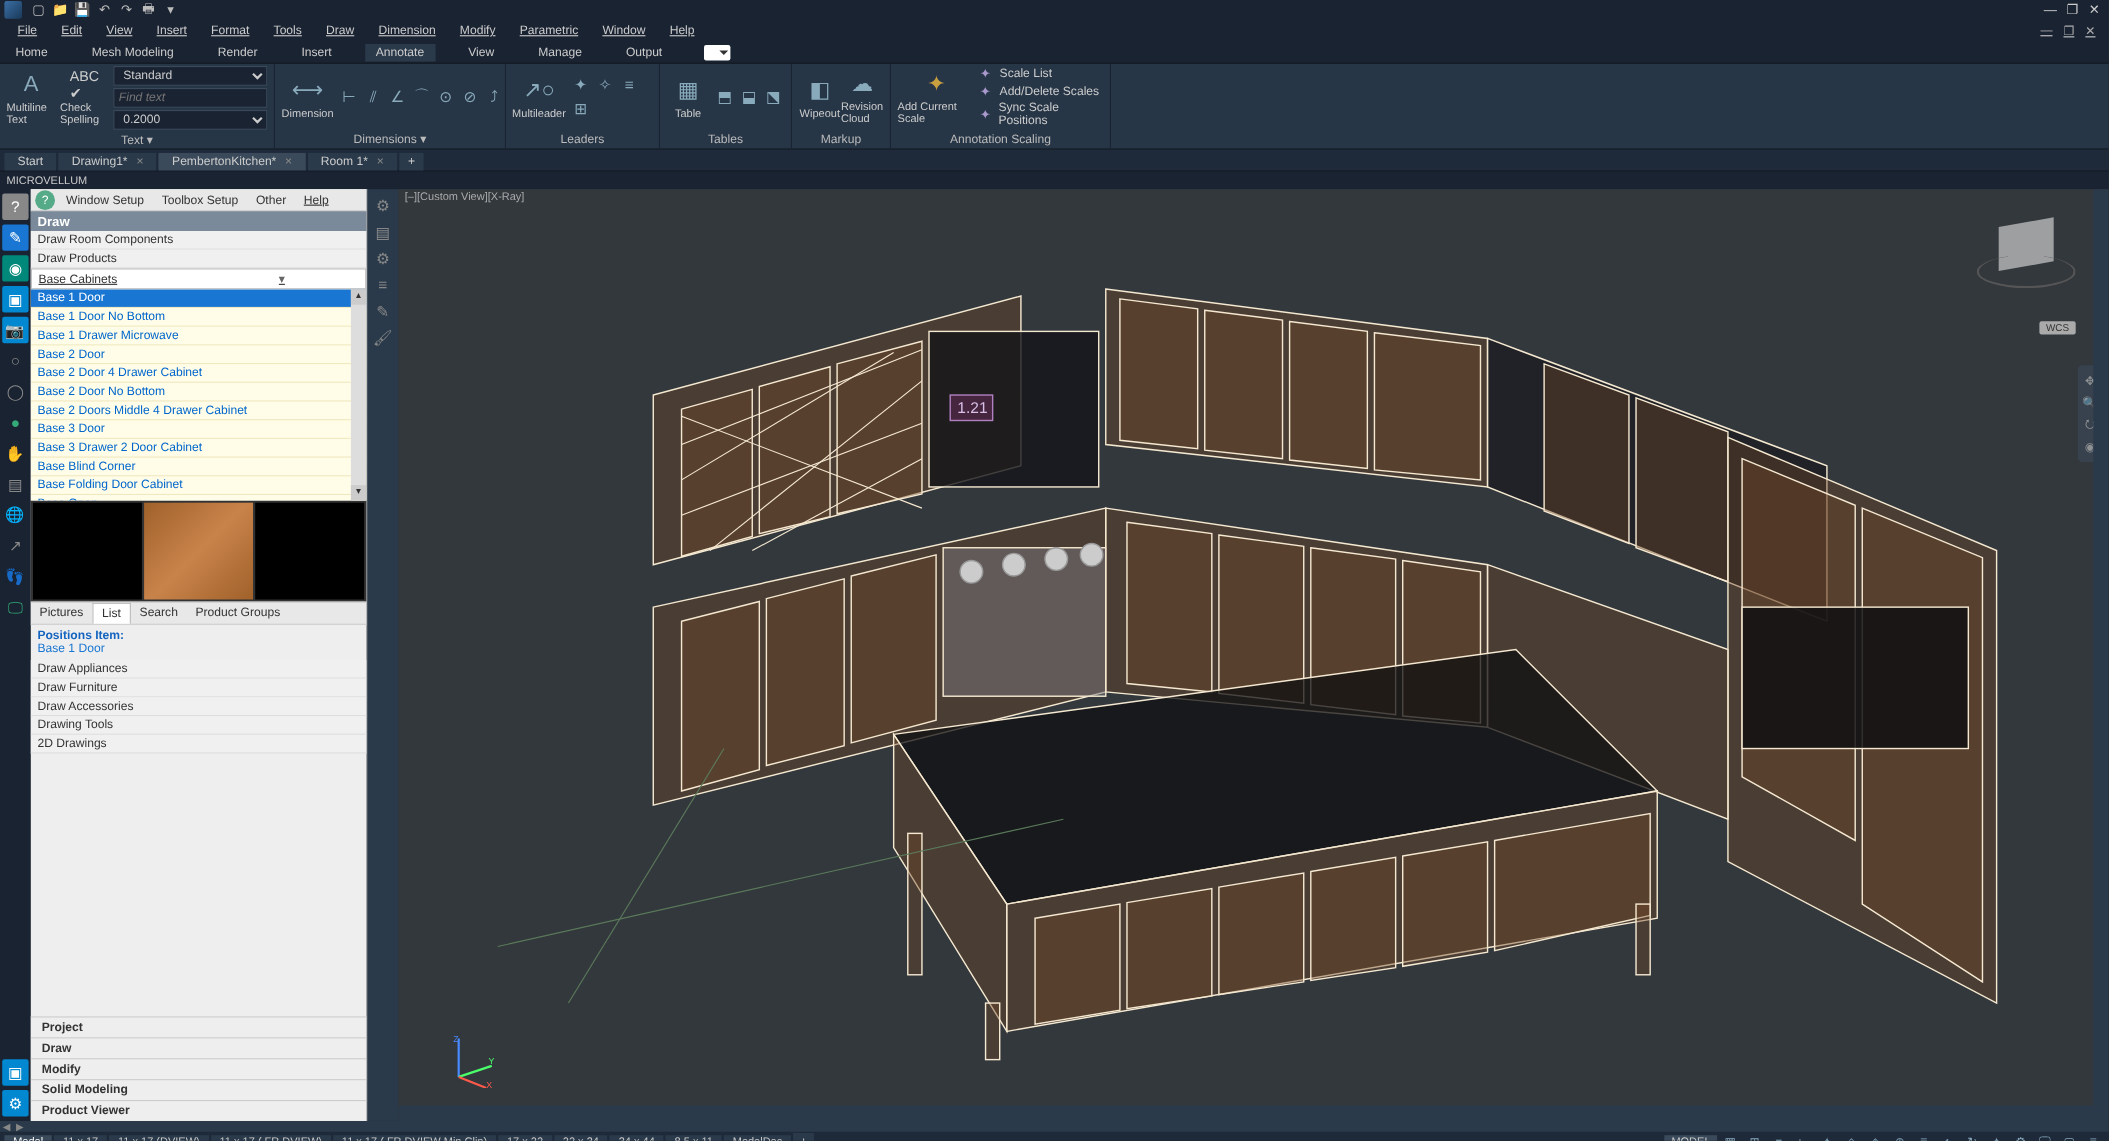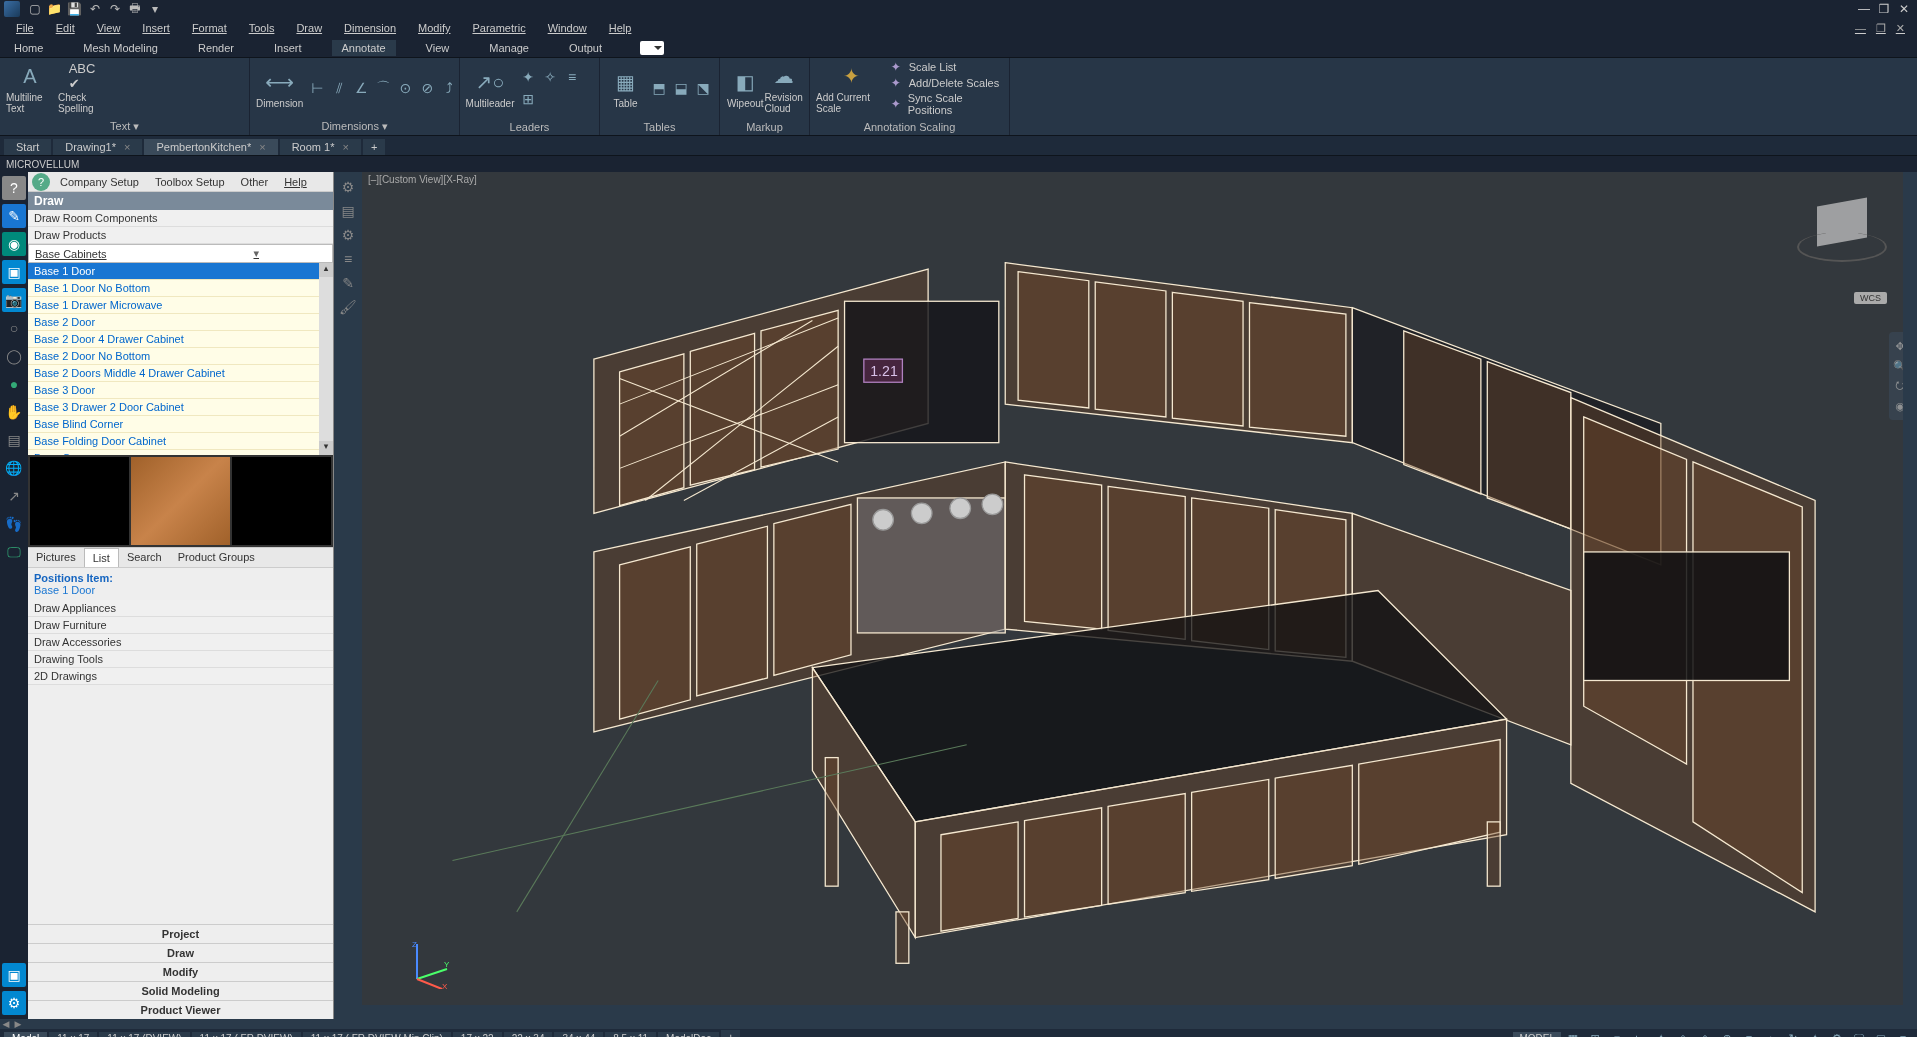--- a/index.html
+++ b/index.html
@@ -62,21 +62,21 @@
 .previews { display:flex; height:92px; gap:2px; background:#333; padding:2px; }
 .preview { flex:1; background:#000; display:flex; align-items:center; justify-content:center; }
 .preview.wood { background:linear-gradient(135deg,#a0612a,#c8834a,#a0612a); }
 .sb-tabs { display:flex; background:#e8e8e8; border-top:1px solid #ccc; border-bottom:1px solid #ccc; }
 .sb-tabs span { padding:3px 8px; font-size:11px; cursor:pointer; }
 .sb-tabs span.active { background:#fff; border:1px solid #bbb; border-bottom:none; }
 .sb-selected { padding:4px 6px; font-size:11px; }
 .sb-selected .lbl { color:#1565c0; font-weight:bold; }
 .sb-selected .val { color:#1976d2; }
 .sb-bottom { flex:1; }
-.sb-accordion { background:#eee; padding:3px 10px; font-size:11px; font-weight:bold; border-top:1px solid #ccc; cursor:pointer;text-align:center; }
+.sb-accordion { background:#eee; padding:3px 10px; font-size:11px; font-weight:bold; border-top:1px solid #ccc; cursor:pointer; }
 .right-rail { width:28px; background:#2a3a4a; display:flex; flex-direction:column; align-items:center; padding-top:4px; gap:2px; }
 .right-rail .gear { width:22px; height:22px; color:#888; cursor:pointer; font-size:14px; display:flex; align-items:center; justify-content:center; }
 .viewport { flex:1; background:#33383d; position:relative; overflow:hidden; }
 .vp-label { position:absolute; top:2px; left:6px; font-size:10px; color:#aaa; }
 .viewcube { position:absolute; top:20px; right:30px; width:90px; height:80px; }
 .viewcube .cube { position:absolute; left:20px; top:10px; width:50px; height:40px; background:#ccc; transform:skewY(-10deg); opacity:0.7; }
 .viewcube .ring { position:absolute; left:0; top:40px; width:90px; height:30px; border:2px solid #555; border-radius:50%; border-top:none; }
 .wcs { position:absolute; top:120px; right:30px; background:#aaa; color:#333; font-size:9px; padding:1px 6px; border-radius:2px; }
 .navbar-r { position:absolute; right:6px; top:160px; width:22px; background:#3a4a5a; opacity:0.6; border-radius:4px; padding:4px 0; }
 .navbar-r div { height:20px; display:flex; align-items:center; justify-content:center; color:#ccc; cursor:pointer; font-size:11px; }
@@ -152,20 +152,25 @@
   <div class="ribbon-panel" style="width:250px">
     <div class="content">
       <div class="big-btn">
         <div class="ico">A</div>
         <span>Multiline Text</span>
       </div>
       <div class="big-btn">
         <div class="ico" style="font-size:13px;color:#ccc">ABC<br>✔</div>
         <span>Check Spelling</span>
       </div>
+      <div class="text-col">
+        <select><option>Standard</option></select>
+        <input style="font-style: italic;" placeholder="Find text">
+        <select><option>0.2000</option></select>
+      </div>
     </div>
     <div class="label">Text ▾</div>
   </div>
   <div class="ribbon-panel" style="width:210px">
     <div class="content">
       <div class="big-btn">
         <div class="ico">⟷</div>
         <span>Dimension</span>
       </div>
       <div style="display:grid;grid-template-columns:repeat(7,20px);gap:2px">
@@ -285,21 +290,21 @@
     <div class="rb" style="color:#888">↗</div>
     <div class="rb" style="color:#333">👣</div>
     <div class="rb" style="color:#3a7">🖵</div>
     <div class="rb cyan bot">▣</div>
     <div class="rb cyan">⚙</div>
   </div>
 
   <div class="sidebar">
     <div class="sb-menu">
       <div class="help-ico">?</div>
-      <span>Company Setup</span>
+      <span>Window Setup</span>
       <span>Toolbox Setup</span>
       <span>Other</span>
       <span style="text-decoration:underline">Help</span>
     </div>
     <div class="sb-section-hdr">Draw</div>
     <div class="sb-item">Draw Room Components</div>
     <div class="sb-item">Draw Products</div>
     <div class="sb-select">
       <span>Base Cabinets</span>
       <span class="dd">▾</span>

